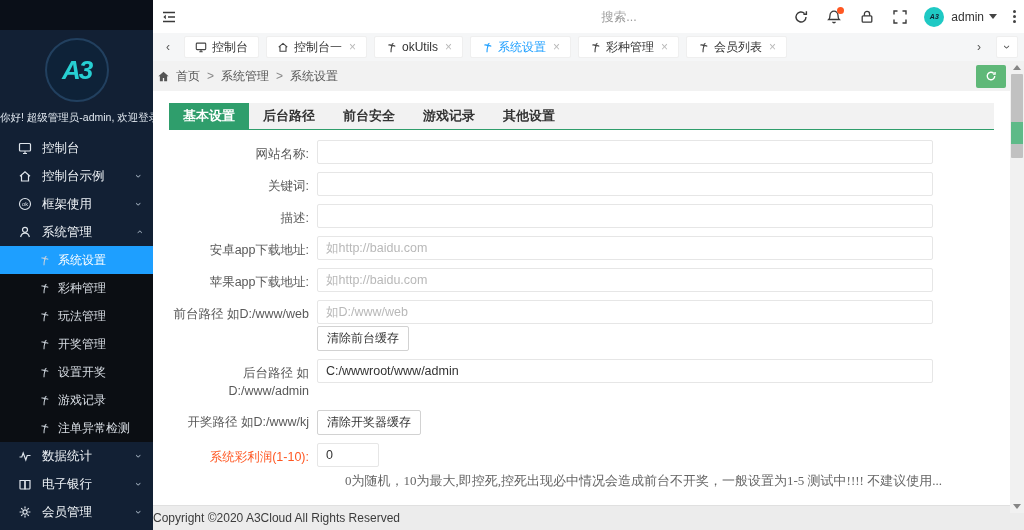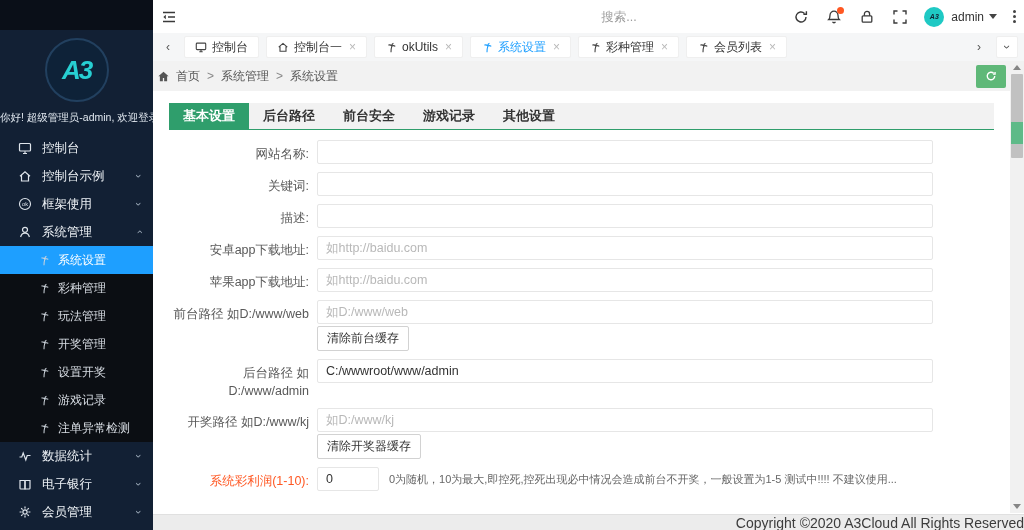--- a/index.html
+++ b/index.html
@@ -70,24 +70,24 @@
   .form{margin-top:10px;}
   .row{display:flex;align-items:flex-start;margin-bottom:8px;}
   .lbl{width:140px;flex:0 0 auto;text-align:right;font-size:12.5px;color:#595959;padding-top:5px;line-height:1.45;}
   .lbl.red{color:#FF5722;}
   .field{margin-left:8px;}
   .inp{width:616px;height:24px;border:1px solid #e6e6e6;border-radius:2px;padding:0 8px;font-size:12.5px;color:#333;outline:none;}
   .inp::placeholder{color:#b8b8b8;}
   .inp.small{width:62px;}
   .clear-btn{display:block;margin-top:2px;padding:3px 9px;background:#fff;border:1px solid #d2d2d2;border-radius:2px;
     font-size:12px;color:#333;cursor:pointer;}
-  .hint{display:inline-block;margin-left:10px;padding-top:5px;font-size:11px;color:#666;}
-
-  .footer{height:16px;background:#ececec;border-top:1px solid #e0e0e0;display:flex;align-items:center;justify-content:flex-end;
-    font-size:14px;color:#3c3c3c;flex:0 0 auto;}
+  .hint{display:inline-block;margin-left:28px;padding-top:5px;font-size:13px;color:#666;font-family:Liberation Serif, serif;}
+
+  .footer{height:25px;background:#ececec;border-top:1px solid #e0e0e0;display:flex;align-items:center;justify-content:flex-start;
+    font-size:12px;color:#3c3c3c;flex:0 0 auto;}
 
   .scrollbar{position:absolute;right:0;top:61px;width:14px;height:452px;background:#f1f1f1;z-index:5;}
   .sb-arrow-up{position:absolute;top:4px;left:3px;width:0;height:0;border-left:4px solid transparent;border-right:4px solid transparent;border-bottom:5px solid #858585;}
   .sb-arrow-down{position:absolute;bottom:4px;left:3px;width:0;height:0;border-left:4px solid transparent;border-right:4px solid transparent;border-top:5px solid #858585;}
   .sb-thumb{position:absolute;top:13px;left:1px;width:12px;height:84px;background:#c1c1c1;border-radius:1px;}
   .sb-thumb .green{position:absolute;left:0;right:0;top:48px;height:22px;background:#4cb97e;opacity:.85;}
 </style>
 </head>
 <body>
 
@@ -414,21 +414,20 @@
         </div>
         <div class="row">
           <span class="lbl">后台路径 如D:/www/admin</span>
           <span class="field">
             <input class="inp" type="text" value="C:/wwwroot/www/admin" style="">
           </span>
         </div>
         <div class="row">
           <span class="lbl">开奖路径 如D:/www/kj</span>
           <span class="field">
-            <input class="inp" type="text" placeholder="如D:/www/kj" style="">
             <button class="clear-btn">清除开奖器缓存</button>
           </span>
         </div>
         <div class="row">
           <span class="lbl red">系统彩利润(1-10):</span>
           <span class="field">
             <input class="inp small" type="text" value="0" style=""><span class="hint">0为随机，10为最大,即控死,控死出现必中情况会造成前台不开奖，一般设置为1-5 测试中!!!! 不建议使用...</span>
           </span>
         </div>
 

